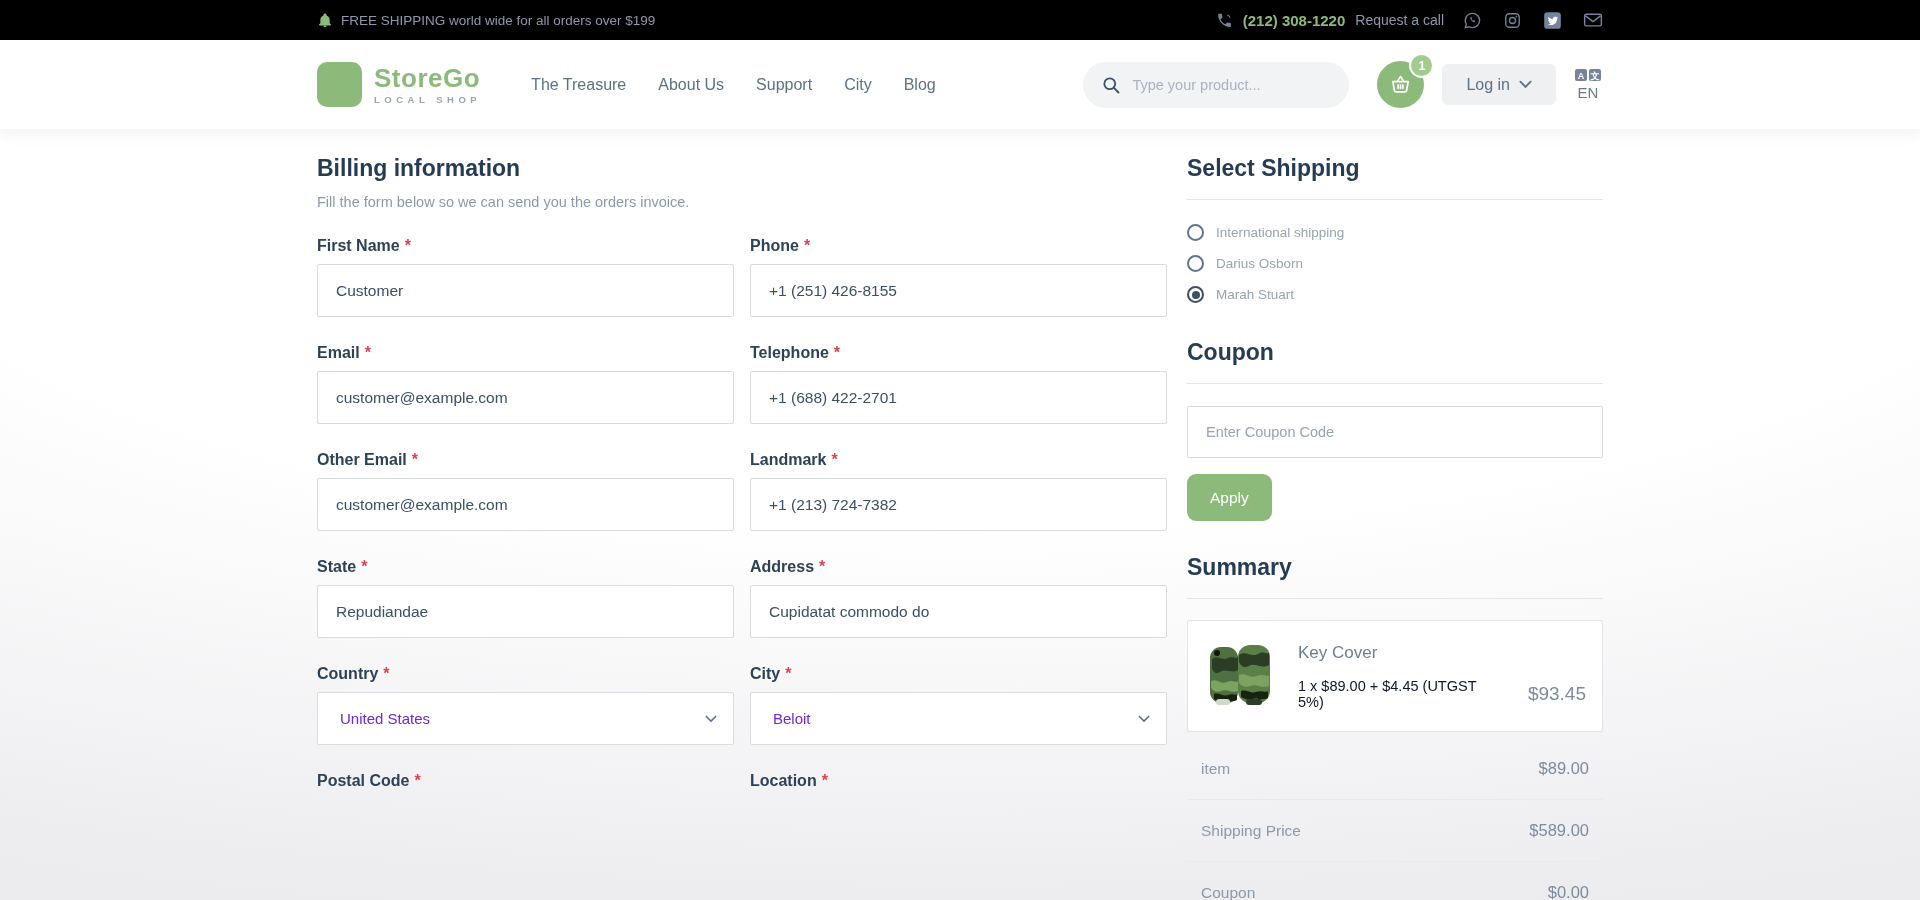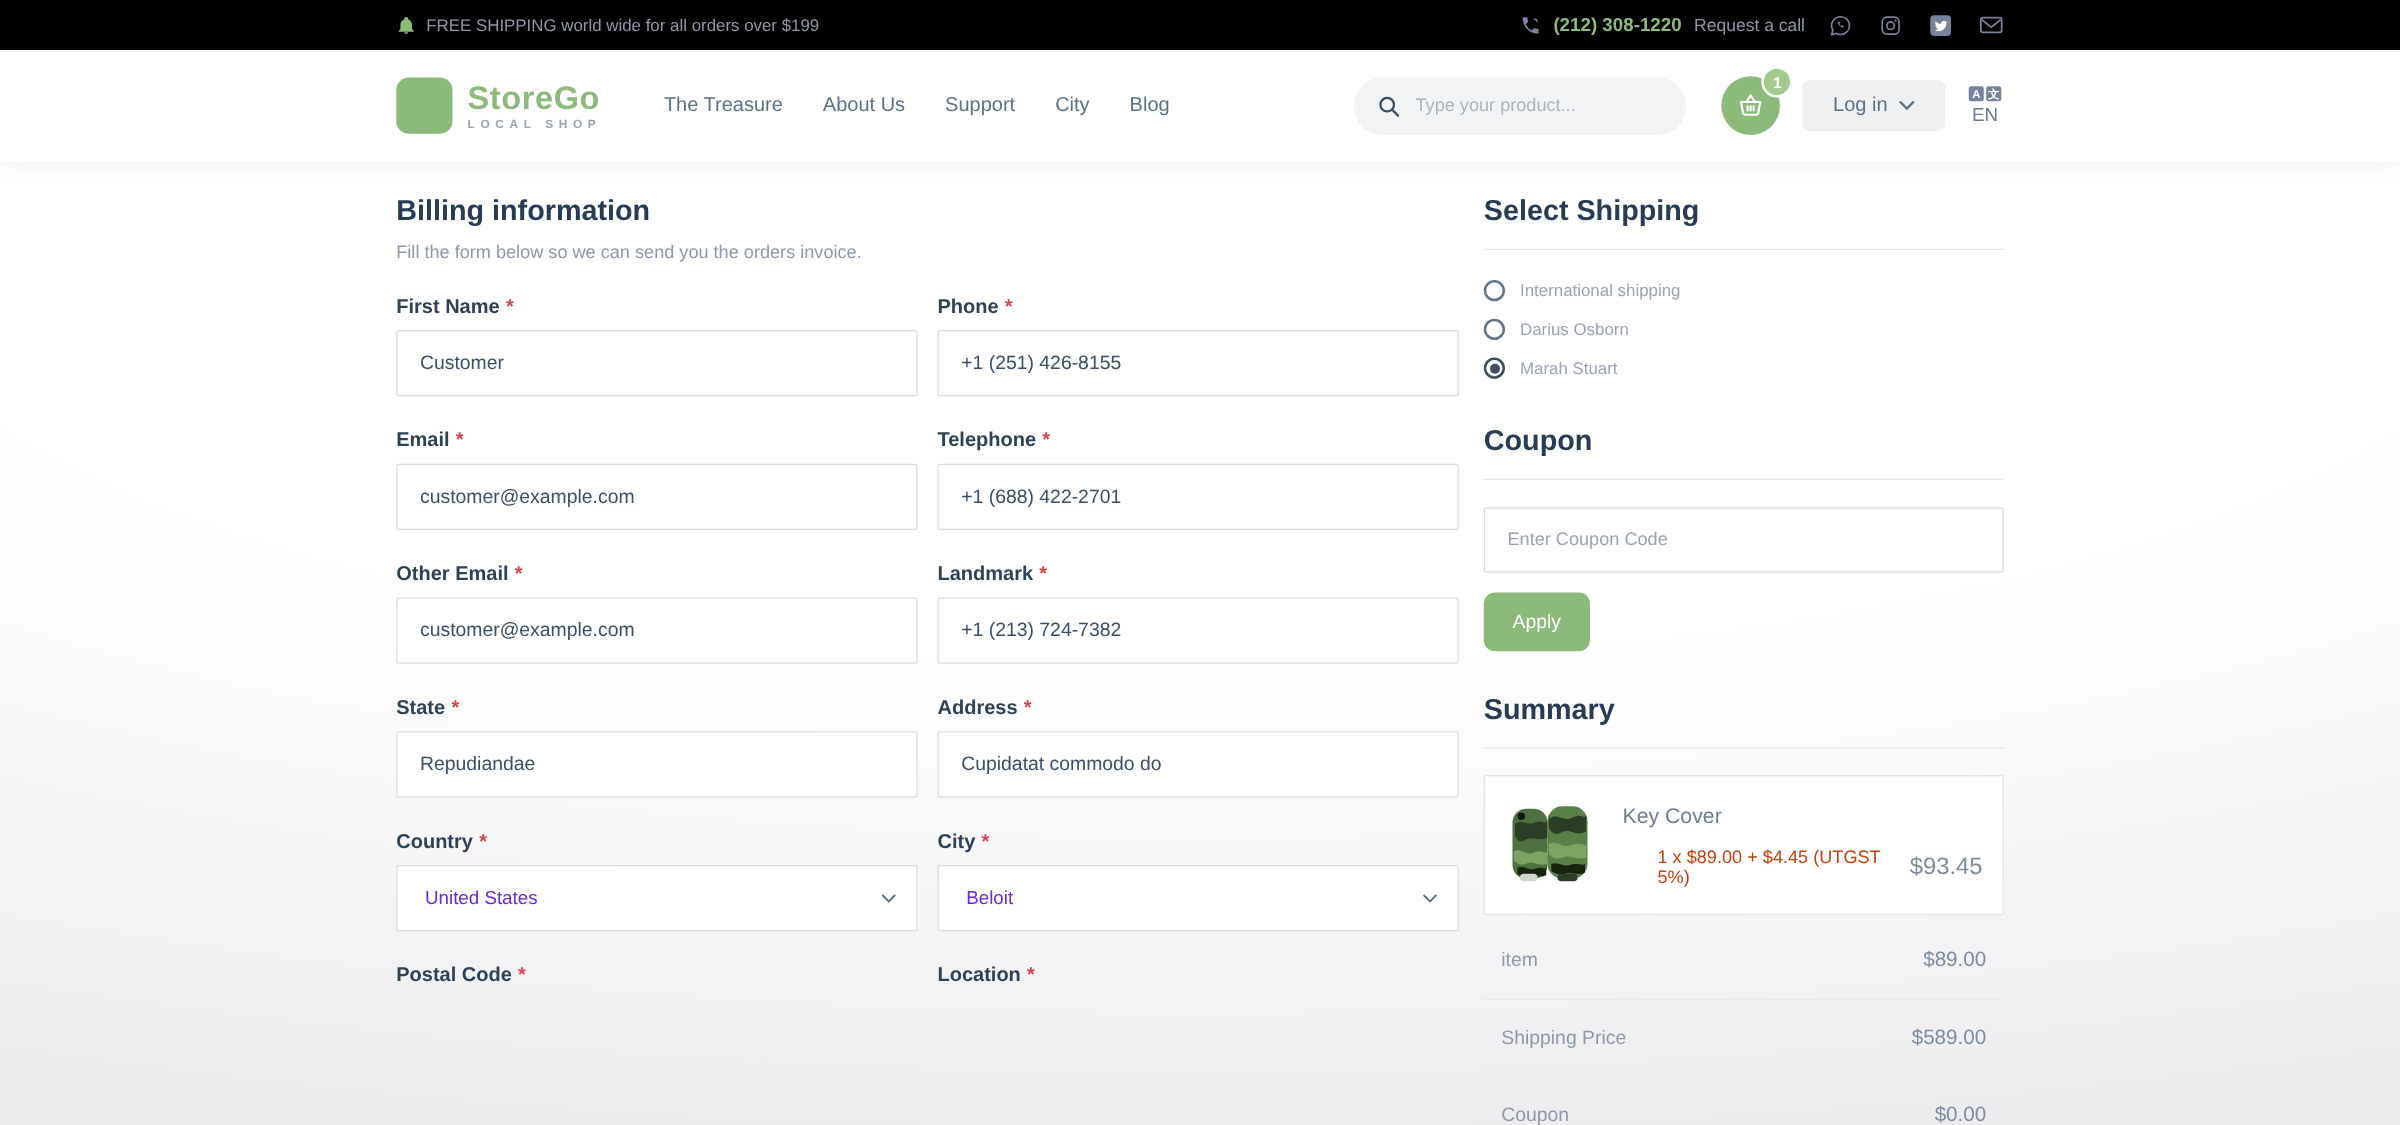--- a/index.html
+++ b/index.html
@@ -64,21 +64,21 @@
   .coupon-section { margin-top:36px; }
   .coupon-input { width:100%; height:52px; border:1px solid #d9dbde; border-radius:2px; padding:0 18px; font-size:14.5px; color:#3c4f66; font-family:inherit; outline:none; margin-top:22px; background:#fff; }
   .coupon-input::placeholder { color:#9aa3b0; }
   .apply-btn { margin-top:16px; height:47px; padding:0 23px; background:#8cba7a; color:#fff; border:none; border-radius:9px; font-size:15.5px; font-family:inherit; cursor:pointer; }
 
   .summary-section { margin-top:33px; }
   .product-card { margin-top:21px; border:1px solid #e2e4e7; border-radius:2px; background:#fff; padding:18px 16px; display:flex; align-items:center; gap:22px; }
   .product-thumb { width:72px; height:74px; flex:0 0 auto; }
   .product-info { flex:1; }
   .product-name { font-size:17px; color:#6e7e91; }
-  .product-detail { font-size:14.5px; color:#c2410c; margin-top:15px;margin-left:28px; }
+  .product-detail { font-size:14.5px; color:#0f172a; margin-top:15px; }
   .product-price { font-size:19px; color:#7d8b9e; align-self:flex-end; padding-bottom:8px; }
   .summary-rows { margin-top:6px; }
   .summary-row { display:flex; justify-content:space-between; align-items:center; padding:21px 14px; border-bottom:1px solid #e8eaec; }
   .summary-row:last-child { border-bottom:none; }
   .row-label { font-size:15.5px; color:#8e98a8; }
   .row-value { font-size:16.5px; color:#7d8b9e; }
 
   .icon-slate { color:#76839a; }
 </style>
 </head>

